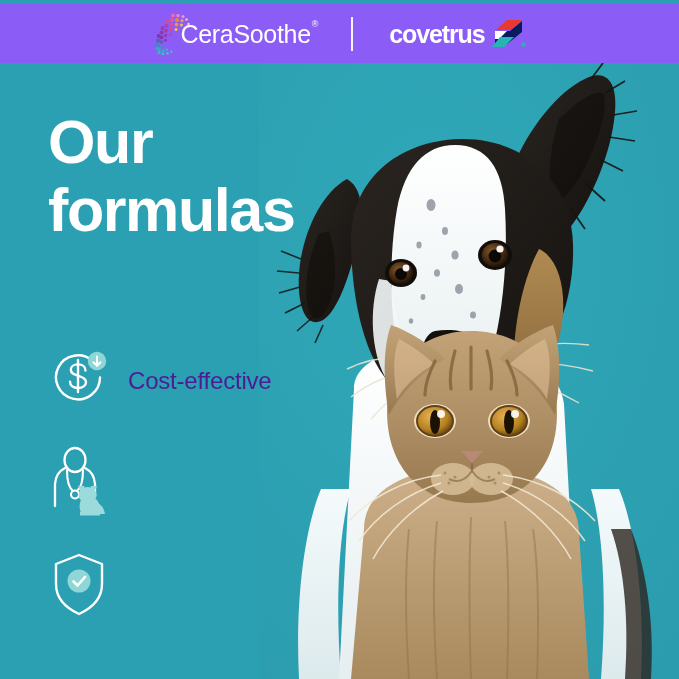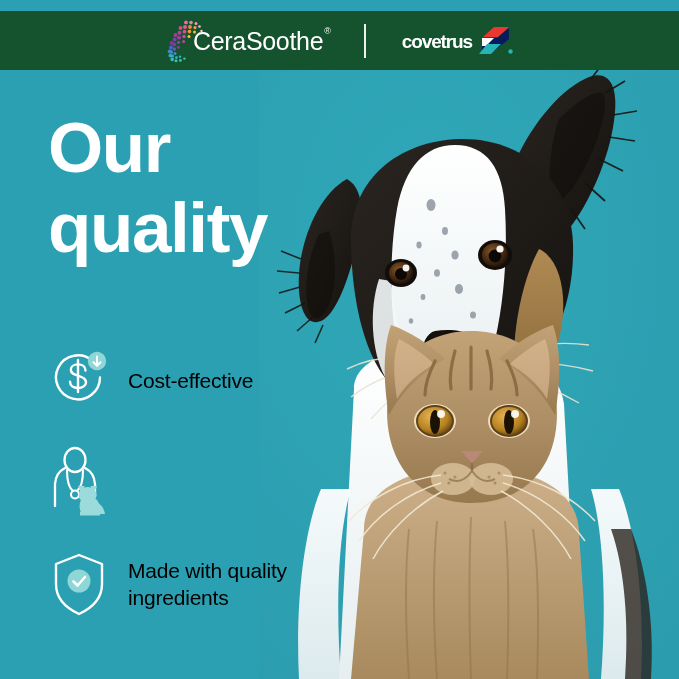--- a/index.html
+++ b/index.html
@@ -5,67 +5,67 @@
   html,body{margin:0;padding:0;}
   body{
     width:679px;height:679px;overflow:hidden;
     font-family:"Liberation Sans", sans-serif;
     background:#2ba0b2;
   }
   .canvas{position:relative;width:679px;height:679px;overflow:hidden;background:#2ba0b2;}
 
   
   .topbar{
-    position:absolute;left:0;top:11px;width:679px;height:59px;
-    background:#14532d;
+    position:absolute;left:0;top:4px;width:679px;height:59px;
+    background:#8b5cf6;
     display:flex;align-items:center;justify-content:center;
     z-index:40;
   }
   .brandrow{display:flex;align-items:center;gap:0px;}
   .cerasoothe{display:flex;align-items:center;height:44px;position:relative;}
   .swirl{width:40px;height:44px;position:relative;flex:0 0 auto;}
   .cs-word{
     color:#ffffff;font-size:25px;font-weight:400;letter-spacing:-0.3px;
     margin-left:-12px;line-height:1;position:relative;top:1px;
     font-family:"Liberation Sans", sans-serif;
   }
   .cs-reg{font-size:9px;vertical-align:super;position:relative;top:-7px;left:1px;}
 
   .divider{
     width:2px;height:34px;background:#ffffff;opacity:.92;
     margin:0 36px 0 34px;flex:0 0 auto;
   }
 
   .covetrus{display:flex;align-items:center;gap:6px;}
   .cov-word{
-    color:#ffffff;font-size:19px;font-weight:bold;letter-spacing:-1.1px;
+    color:#ffffff;font-size:25px;font-weight:bold;letter-spacing:-1.1px;
     line-height:1;position:relative;top:1px;
   }
   .cov-mark{width:36px;height:30px;position:relative;flex:0 0 auto;}
 
   
   .photo{
     position:absolute;right:0;top:59px;width:420px;height:620px;
     z-index:10;pointer-events:none;
   }
 
   
   .headline{
     position:absolute;left:48px;top:108px;z-index:20;
-    color:#ffffff;font-weight:bold;font-size:71px;line-height:1.12;
+    color:#ffffff;font-weight:bold;font-size:61px;line-height:1.12;
     letter-spacing:-1.4px;max-width:300px;
   }
   .headline span{display:block;}
 
   
   .features{position:absolute;left:48px;top:348px;z-index:20;width:320px;}
   .feature{display:flex;align-items:center;margin-bottom:32px;}
   .feat-icon{width:62px;height:66px;flex:0 0 auto;margin-right:18px;}
   .feat-label{
-    color:#000000;font-size:21px;font-weight:400;line-height:1.28;
+    color:#4c1d95;font-size:24px;font-weight:400;line-height:1.28;
     letter-spacing:-0.2px;
   }
   .feature.two .feat-icon{height:72px;}
   .feature.three .feat-icon{height:70px;}
 </style>
 </head>
 <body>
 
 <div class="canvas">
 
@@ -328,21 +328,21 @@
             <circle cx="32.5" cy="25.5" r="2.2" fill="#27b4b4"></circle>
           </svg>
         </div>
       </div>
 
     </div>
   </div>
 
   <div class="headline">
     <span>Our</span>
-    <span>quality</span>
+    <span>formulas</span>
   </div>
 
   <div class="features">
 
     <div class="feature one">
       <div class="feat-icon">
         <svg width="62" height="66" viewBox="0 0 62 66" xmlns="http://www.w3.org/2000/svg">
           <path d="M44.5 12.8 A22 22 0 1 0 52 29.5" fill="none" stroke="#ffffff" stroke-width="2.4" stroke-linecap="round"></path>
           <path d="M37.5 22.5 C37.5 18.8 34.2 16.4 30 16.4 C25.8 16.4 22.8 18.6 22.8 21.8 C22.8 25.4 26.4 26.6 30.4 27.8 C34.6 29 38 30.4 38 34.2 C38 37.6 34.6 40 30 40 C25.4 40 22 37.4 22 33.6" fill="none" stroke="#ffffff" stroke-width="2.4" stroke-linecap="round"></path>
           <path d="M30 12 L30 44" stroke="#ffffff" stroke-width="2.4" stroke-linecap="round"></path>
@@ -376,18 +376,17 @@
     </div>
 
     <div class="feature three">
       <div class="feat-icon">
         <svg width="62" height="70" viewBox="0 0 62 70" xmlns="http://www.w3.org/2000/svg">
           <path d="M31 5 L54 14 L54 34 C54 48 44 58 31 64 C18 58 8 48 8 34 L8 14 Z" fill="none" stroke="#ffffff" stroke-width="2.4" stroke-linejoin="round"></path>
           <circle cx="31" cy="31" r="11.5" fill="#8fd6d6"></circle>
           <path d="M25.5 31.5 L29.5 35.5 L37 27" fill="none" stroke="#ffffff" stroke-width="2.6" stroke-linecap="round" stroke-linejoin="round"></path>
         </svg>
       </div>
-      <div class="feat-label">Made with quality ingredients</div>
     </div>
 
   </div>
 
 </div>
 
 </body></html>

